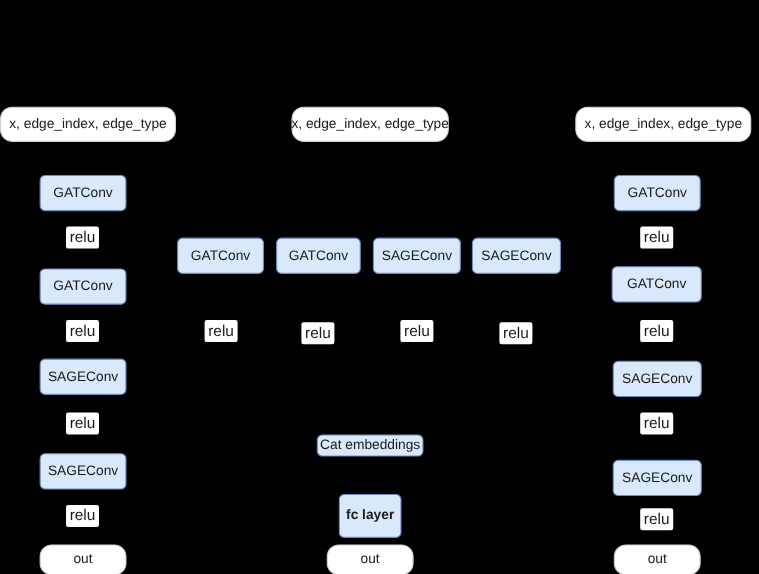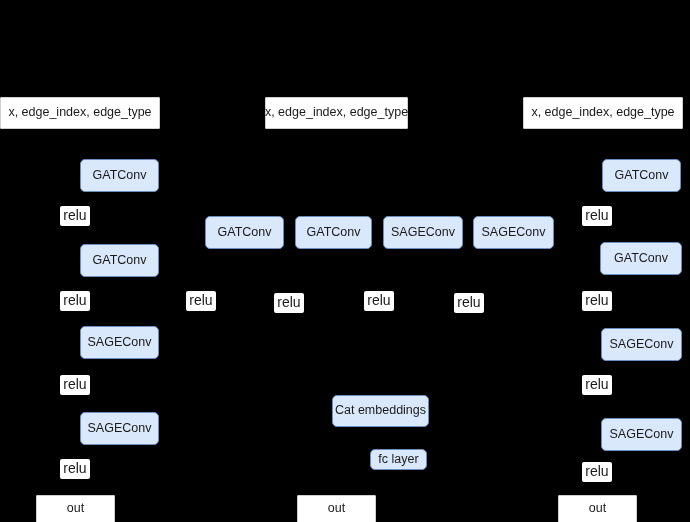--- a/index.html
+++ b/index.html
@@ -25,27 +25,26 @@
     color: #1a1a1a;
     line-height: 1.1;
     white-space: nowrap;
   }
   
   .node.proc {
     background: #dae8fc;
     border: 1px solid #6c8ebf;
     border-radius: 5px;
     font-size: 12.5px;
-    margin-left: 44px;
   }
   
   .node.term {
     background: #ffffff;
     border: 1px solid #d0d0d0;
-    border-radius: 1px;
+    border-radius: 11px;
     font-size: 12.5px;
   }
   
   .node.edgelabel {
     background: #ffffff;
     border: none;
     border-radius: 2px;
     font-size: 14px;
     color: #1a1a1a;
   }
@@ -107,24 +106,24 @@
       </div>
       <div class="node edgelabel" style="left: 274px; top: 293px; width: 30px; height: 20px;">
         <span>relu</span>
       </div>
       <div class="node edgelabel" style="left: 364px; top: 291px; width: 30px; height: 20px;">
         <span>relu</span>
       </div>
       <div class="node edgelabel" style="left: 454px; top: 293px; width: 30px; height: 20px;">
         <span>relu</span>
       </div>
-      <div class="node proc" style="left: 288px; top: 395px; width: 97px; height: 32px;">
+      <div class="node proc" style="left: 288px; top: 395px; width: 97px; height: 20px;">
         <span>Cat embeddings</span>
       </div>
-      <div class="node proc" style="left: 326px; top: 449px; width: 57px; height: 21px;">
+      <div class="node proc" style="left: 308px; top: 449px; width: 57px; height: 40px; font-weight: bold;">
         <span>fc layer</span>
       </div>
       <div class="node term" style="left: 297px; top: 495px; width: 79px; height: 28px;">
         <span>out</span>
       </div>
     </div>
     <div>
       <div class="node term" style="left: 523px; top: 97px; width: 160px; height: 32px;">
         <span>x, edge_index, edge_type</span>
       </div>

